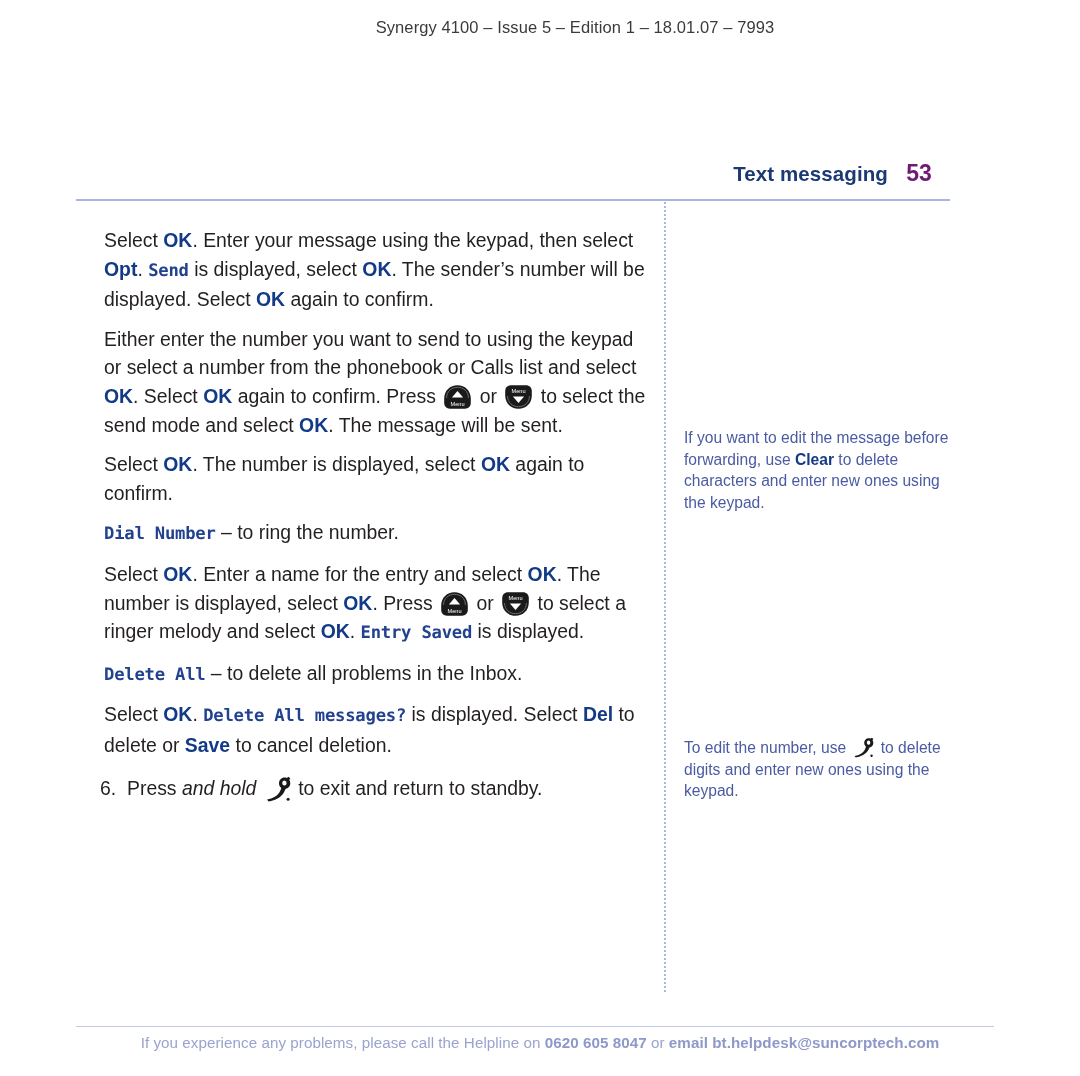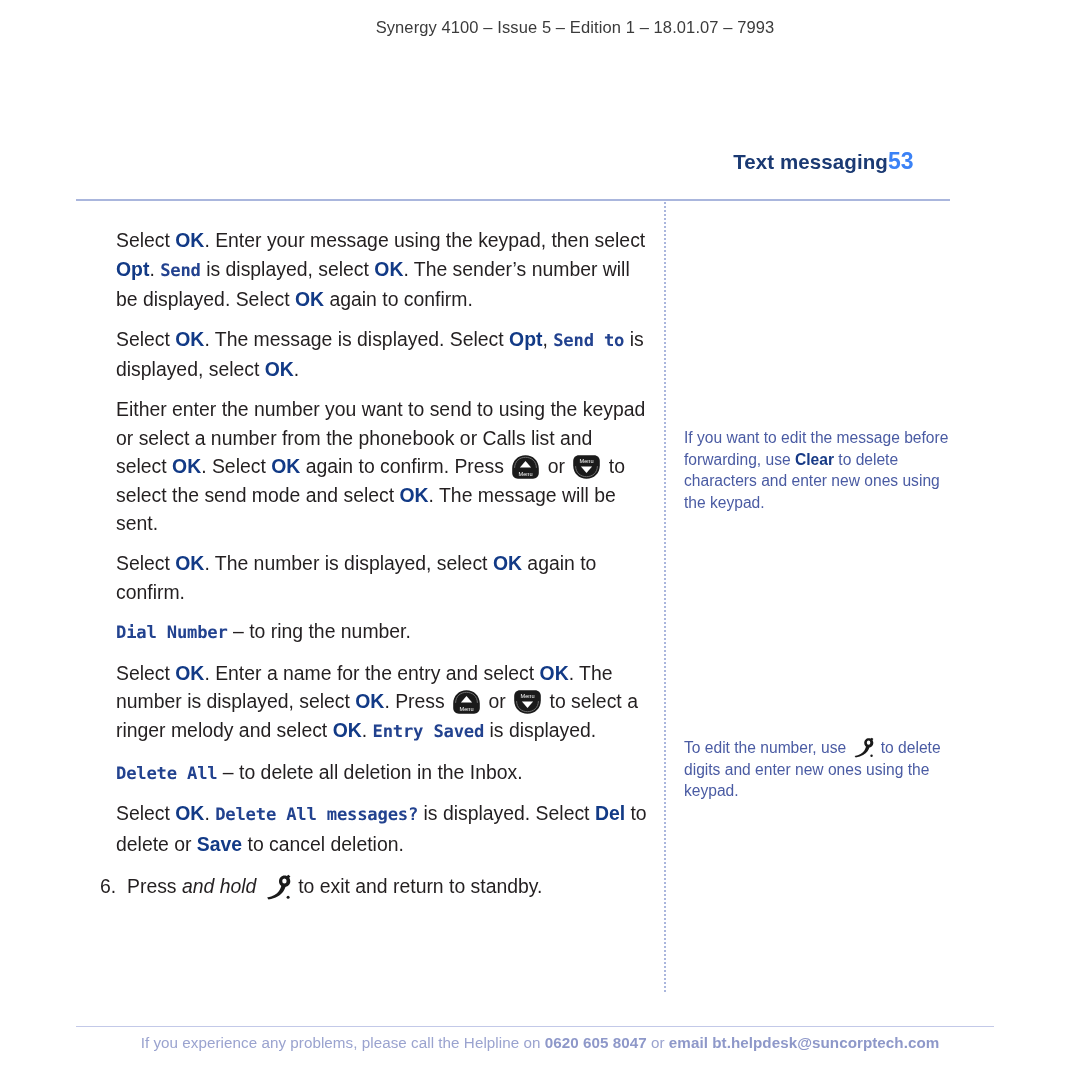--- a/index.html
+++ b/index.html
@@ -35,33 +35,34 @@
     position: absolute;
     top: 148px;
     left: 76px;
     width: 874px;
     height: 40px;
   }
   .header-inner {
     display: flex;
     align-items: baseline;
     justify-content: flex-end;
+    margin-top: 12px;
   }
   .chapter-title {
     font-size: 20.5px;
     font-weight: 700;
     color: #1b3a73;
     letter-spacing: 0.1px;
   }
   .page-number {
     font-size: 23px;
     font-weight: 700;
-    color: #3b82f6;
+    color: #701a75;
     width: 62px;
-    text-align: left;
+    text-align: center;
   }
   .header-rule {
     position: absolute;
     top: 199px;
     left: 76px;
     width: 874px;
     height: 2px;
     background: #aab6dd;
   }
 
@@ -92,21 +93,21 @@
     left: 684px;
     top: 0;
     width: 268px;
   }
 
   
   .p {
     font-size: 19.4px;
     line-height: 28.6px;
     color: #231f20;
-    margin: 0 0 11px 16px;
+    margin: 0 0 11px 4px;
     font-family: "Liberation Sans", sans-serif;
   }
   .b {
     font-weight: 700;
     color: #123a86;
   }
   .em { font-style: italic; }
 
   
   .step {
@@ -216,23 +217,20 @@
 
   <div class="col-divider"></div>
 
   <div class="col-main">
 
     <p class="p">
       <span>Select </span><span class="b">OK</span><span>. Enter your message using the keypad, then select </span><span class="b">Opt</span><span>. </span><span class="lcd">Send</span><span> is displayed, select </span><span class="b">OK</span><span>. The sender’s number will be displayed. Select </span><span class="b">OK</span><span> again to confirm.</span>
     </p>
 
 
-    <p class="p">
-      <span>Select </span><span class="b">OK</span><span>. The message is displayed. Select </span><span class="b">Opt</span><span>, </span><span class="lcd">Send to</span><span> is displayed, select </span><span class="b">OK</span><span>.</span>
-    </p>
 
     <p class="p">
       <span>Either enter the number you want to send to using the keypad or select a number from the phonebook or Calls list and select </span><span class="b">OK</span><span>. Select </span><span class="b">OK</span><span> again to confirm. Press </span><span class="key"><svg width="31" height="26" viewBox="0 0 31 26">
             <path d="M2.2 14.5C2.2 6.6 8.1 1.2 15.5 1.2S28.8 6.6 28.8 14.5v4.6c0 3.2-2.4 5.6-5.8 5.6H8c-3.4 0-5.8-2.4-5.8-5.6z" fill="#1a1a1a"></path>
             <path d="M4.6 13.9C4.6 7.4 9.4 3.3 15.5 3.3s10.9 4.1 10.9 10.6" fill="none" stroke="#6e6e6e" stroke-width="1"></path>
             <path d="M15.5 6.9l5.6 6.6h-11.2z" fill="#ffffff"></path>
             <text x="15.5" y="22" font-family="'Liberation Sans',sans-serif" font-size="5.6" fill="#ffffff" text-anchor="middle">Menu</text>
           </svg></span><span> or </span><span class="key"><svg width="31" height="26" viewBox="0 0 31 26">
             <path d="M28.8 11.5c0 7.9-5.9 13.3-13.3 13.3S2.2 19.4 2.2 11.5V6.9c0-3.2 2.4-5.6 5.8-5.6h15c3.4 0 5.8 2.4 5.8 5.6z" fill="#1a1a1a"></path>
             <path d="M26.4 12.1c0 6.5-4.8 10.6-10.9 10.6S4.6 18.6 4.6 12.1" fill="none" stroke="#6e6e6e" stroke-width="1"></path>
@@ -258,21 +256,21 @@
             <text x="15.5" y="22" font-family="'Liberation Sans',sans-serif" font-size="5.6" fill="#ffffff" text-anchor="middle">Menu</text>
           </svg></span><span> or </span><span class="key"><svg width="31" height="26" viewBox="0 0 31 26">
             <path d="M28.8 11.5c0 7.9-5.9 13.3-13.3 13.3S2.2 19.4 2.2 11.5V6.9c0-3.2 2.4-5.6 5.8-5.6h15c3.4 0 5.8 2.4 5.8 5.6z" fill="#1a1a1a"></path>
             <path d="M26.4 12.1c0 6.5-4.8 10.6-10.9 10.6S4.6 18.6 4.6 12.1" fill="none" stroke="#6e6e6e" stroke-width="1"></path>
             <path d="M15.5 19.1l-5.6-6.6h11.2z" fill="#ffffff"></path>
             <text x="15.5" y="8.6" font-family="'Liberation Sans',sans-serif" font-size="5.6" fill="#ffffff" text-anchor="middle">Menu</text>
           </svg></span><span> to select a ringer melody and select </span><span class="b">OK</span><span>. </span><span class="lcd">Entry Saved</span><span> is displayed.</span>
     </p>
 
     <p class="p">
-      <span class="lcd">Delete All</span><span> – to delete all deletion in the Inbox.</span>
+      <span class="lcd">Delete All</span><span> – to delete all problems in the Inbox.</span>
     </p>
 
     <p class="p">
       <span>Select </span><span class="b">OK</span><span>. </span><span class="lcd">Delete All messages?</span><span> is displayed. Select </span><span class="b">Del</span><span> to delete or </span><span class="b">Save</span><span> to cancel deletion.</span>
     </p>
 
     <div class="step">
       <span class="step-num">6.</span><span>Press </span><span class="em">and hold</span><span> </span><span class="hangup"><svg width="27" height="26" viewBox="0 0 27 26">
             <path d="M24.4 0.8c-2.6 1.6-4.7 4.6-6 8.0-1.0 2.7-1.6 5.6-3.4 8.1-2.2 3.1-6.0 5.3-11.9 6.6l1.4 2.0c7.4-1.4 12.0-4.2 14.6-7.8 2.1-2.9 2.8-6.0 3.7-8.7 0.9-2.8 2.0-5.1 3.6-6.4z" fill="#1a1a1a"></path>
             <path d="M20.6 1.4c-3.2 0-5.6 2.6-5.6 5.9 0 3.2 2.4 5.7 5.6 5.7s5.7-2.5 5.7-5.7c0-3.3-2.5-5.9-5.7-5.9z" fill="#1a1a1a"></path>

